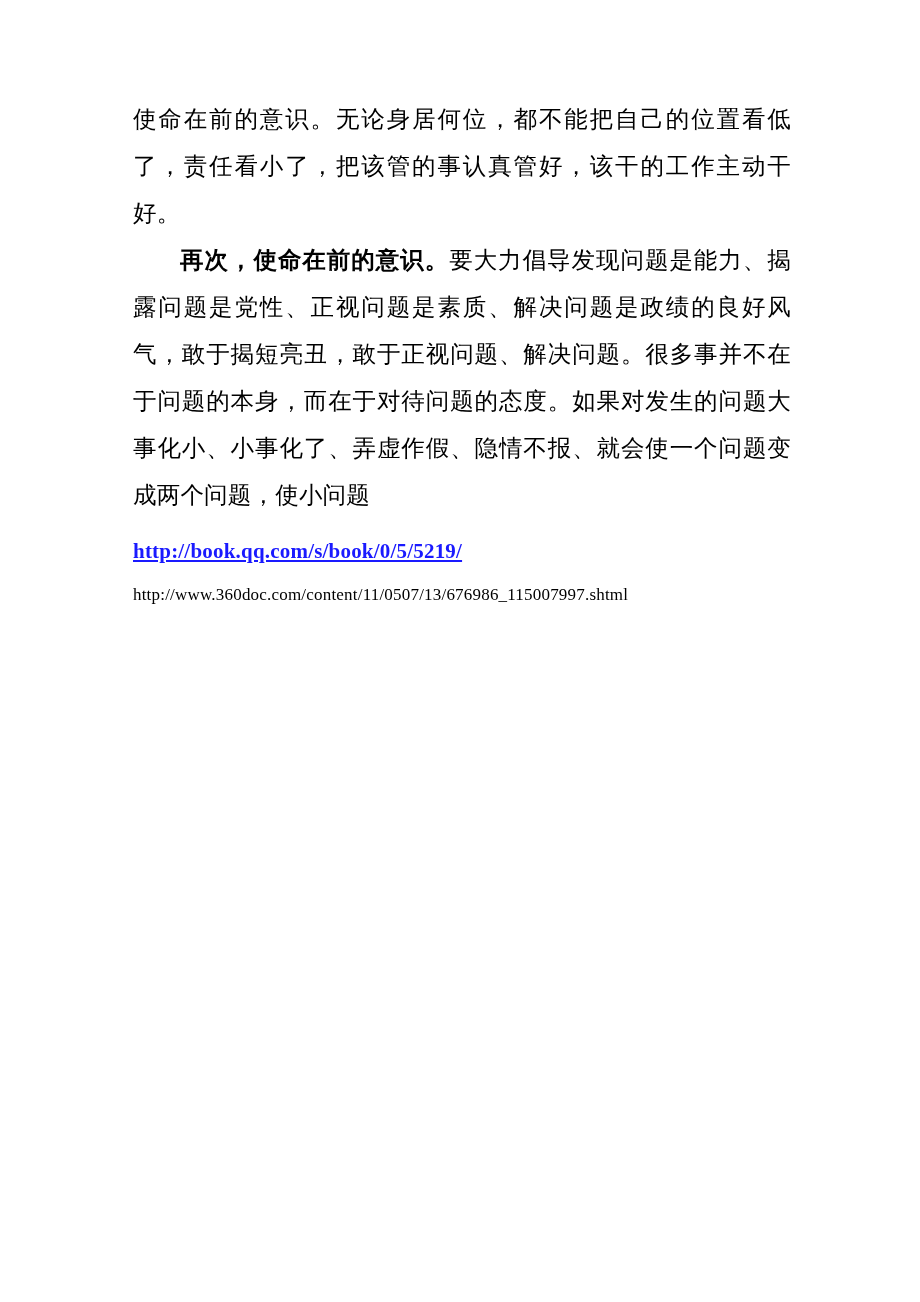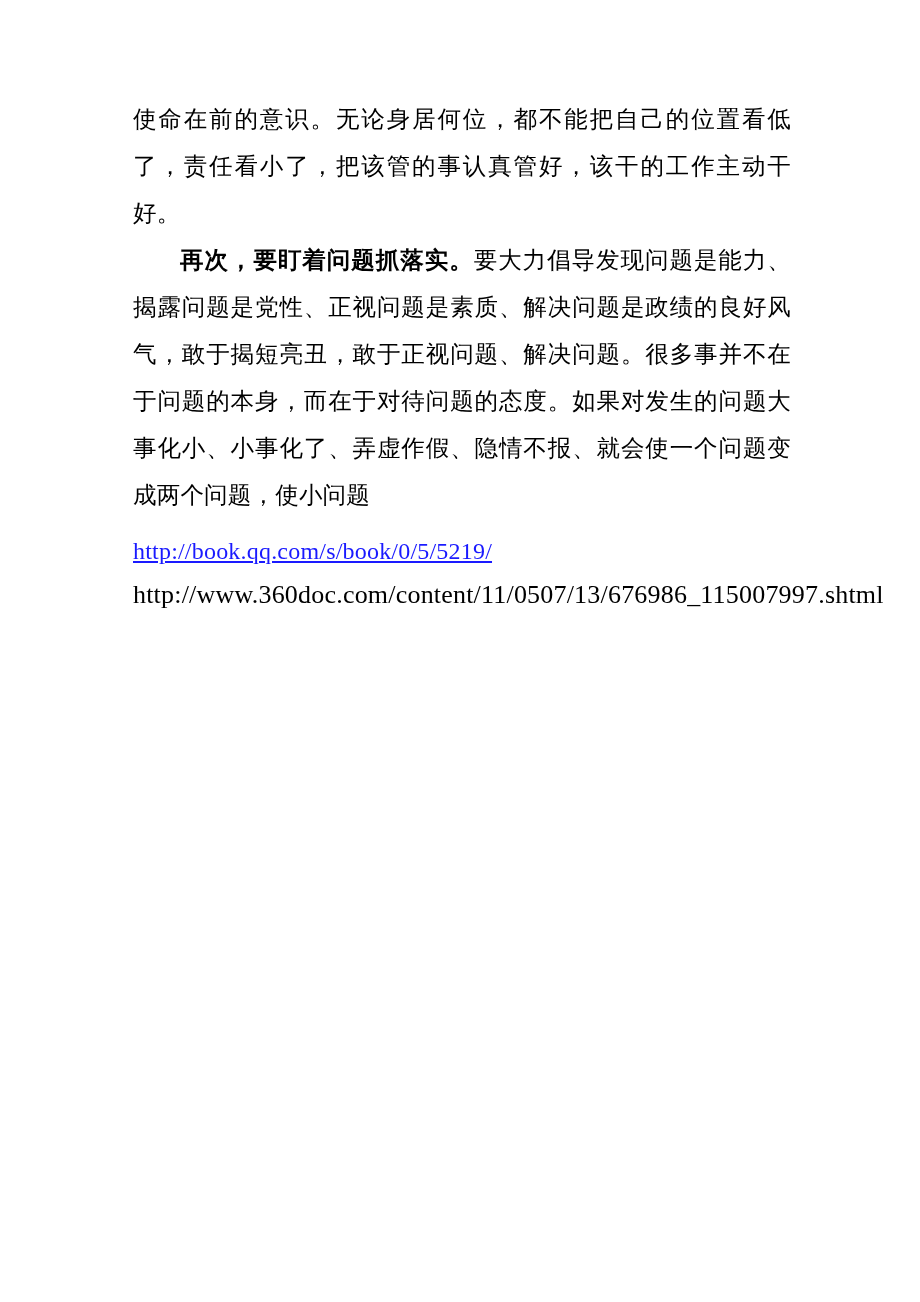--- a/index.html
+++ b/index.html
@@ -34,47 +34,48 @@
     letter-spacing: 0.2px;
   }
   .para.indent {
     text-indent: 2em;
   }
   .lead {
     font-weight: bold;
   }
   .link-line {
     margin-top: 10px;
-    font-size: 24px;
+    font-size: 21px;
     line-height: 44px;
+    font-weight: bold;
   }
   .link-line a {
     color: #1a1aff;
     text-decoration: underline;
     font-family: "Liberation Serif", "DejaVu Serif", serif;
   }
   .plain-url {
-    font-size: 26px;
+    font-size: 17px;
     line-height: 44px;
     color: #000000;
     font-family: "Liberation Serif", "DejaVu Serif", serif;
   }
 </style>
 </head>
 <body>
 
 <div class="page">
   <div class="content">
 
     <p class="para">
       <span>使命在前的意识。无论身居何位，都不能把自己的位置看低了，责任看小了，把该管的事认真管好，该干的工作主动干好。</span>
     </p>
 
     <p class="para indent">
-      <span class="lead">再次，要盯着问题抓落实。</span><span>要大力倡导发现问题是能力、揭露问题是党性、正视问题是素质、解决问题是政绩的良好风气，敢于揭短亮丑，敢于正视问题、解决问题。很多事并不在于问题的本身，而在于对待问题的态度。如果对发生的问题大事化小、小事化了、弄虚作假、隐情不报、就会使一个问题变成两个问题，使小问题</span>
+      <span class="lead">再次，使命在前的意识。</span><span>要大力倡导发现问题是能力、揭露问题是党性、正视问题是素质、解决问题是政绩的良好风气，敢于揭短亮丑，敢于正视问题、解决问题。很多事并不在于问题的本身，而在于对待问题的态度。如果对发生的问题大事化小、小事化了、弄虚作假、隐情不报、就会使一个问题变成两个问题，使小问题</span>
     </p>
 
 
     <p class="para link-line">
       <a href="#">http://book.qq.com/s/book/0/5/5219/</a>
     </p>
 
     <p class="para plain-url">http://www.360doc.com/content/11/0507/13/676986_115007997.shtml</p>
 
   </div>

